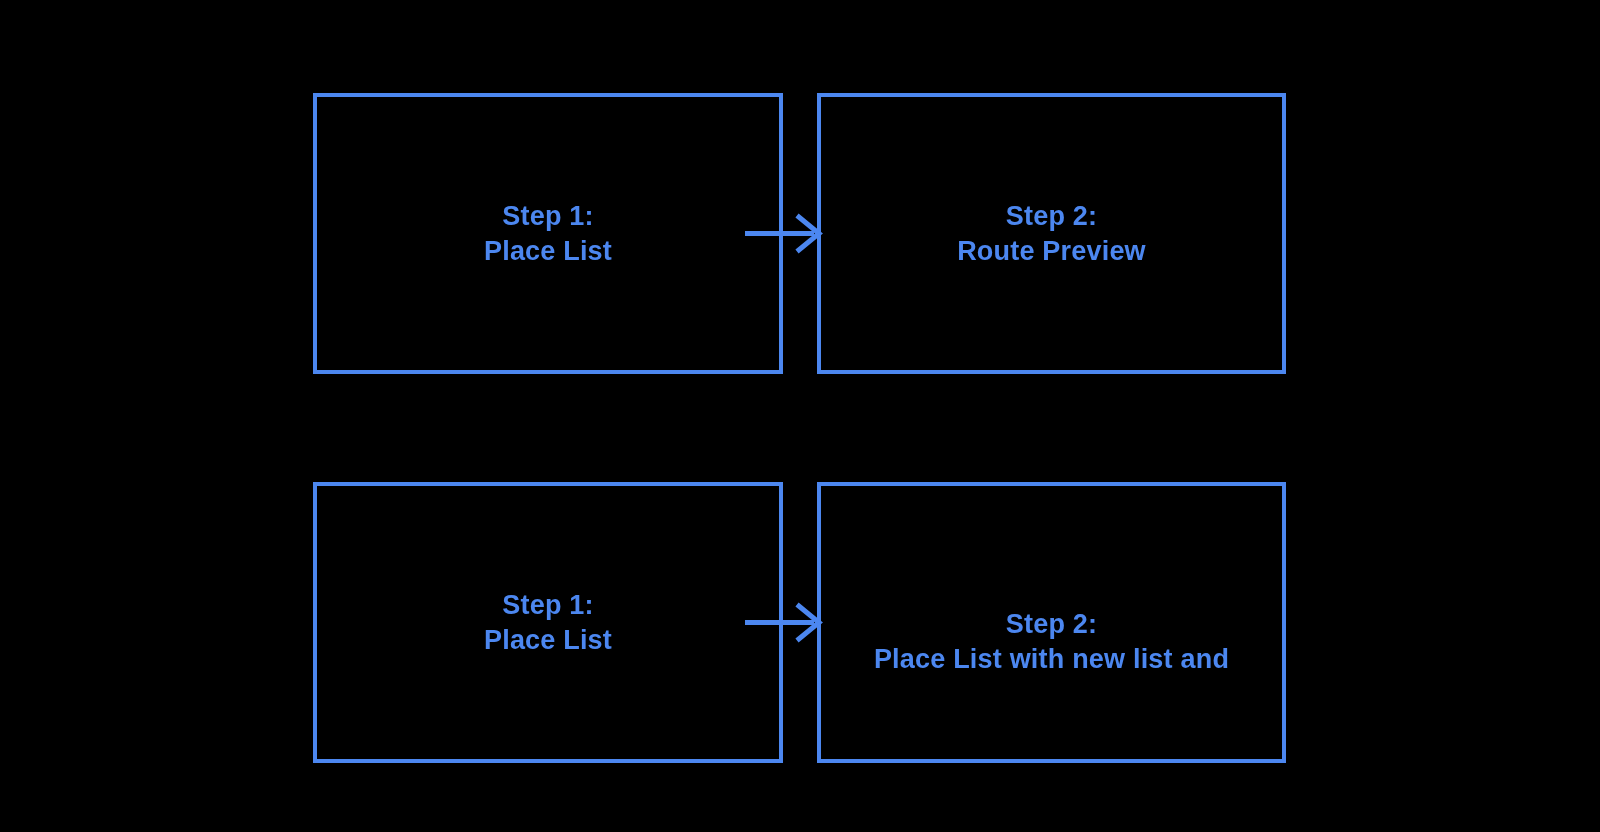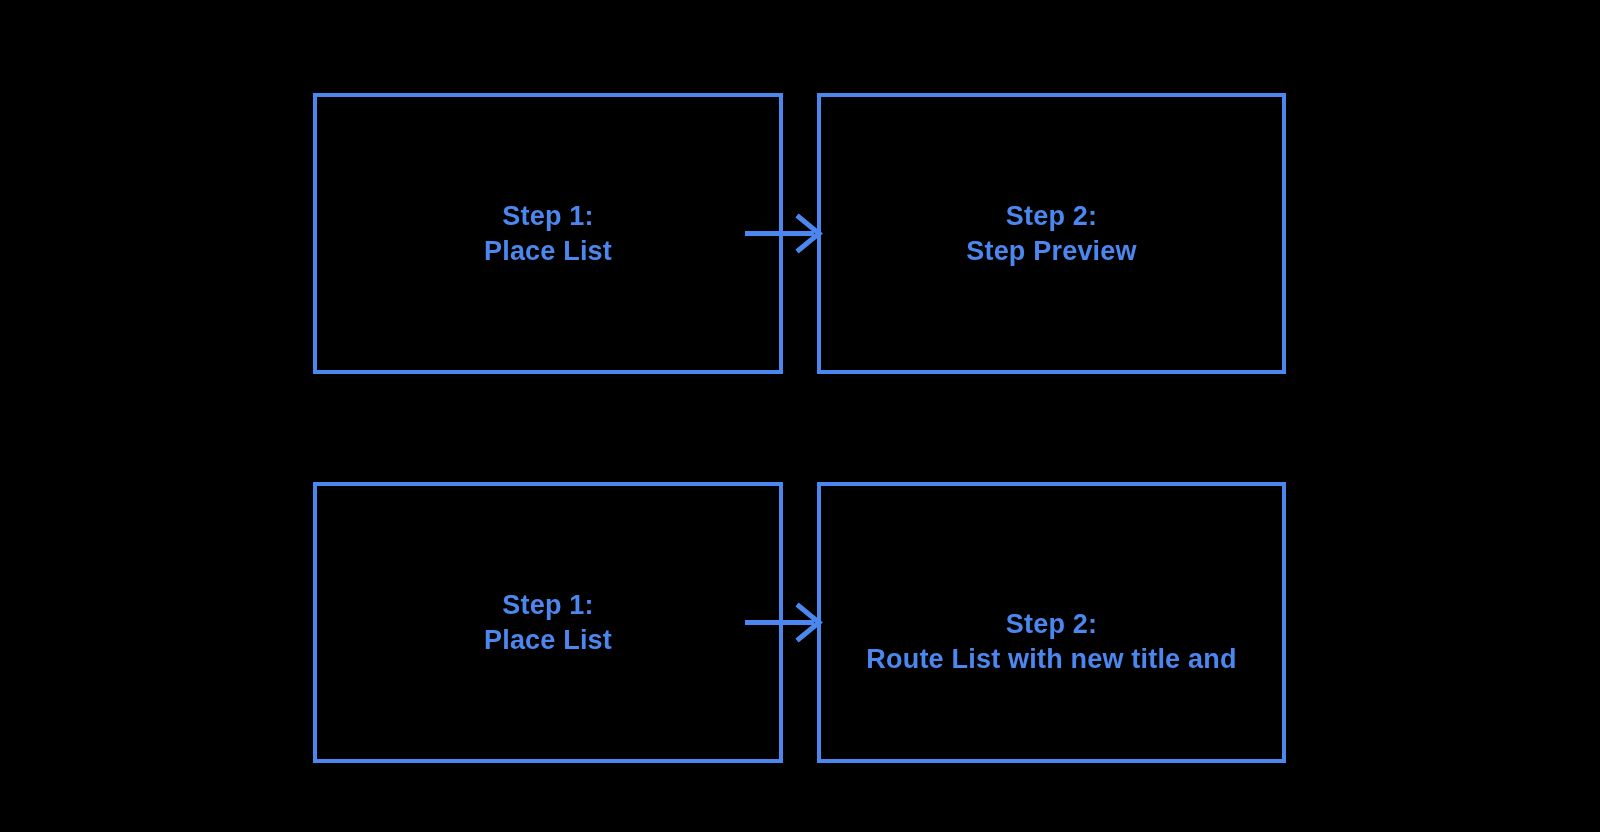--- a/index.html
+++ b/index.html
@@ -78,31 +78,31 @@
   <div class="flow-box box-1">
     <div class="box-text">
       <div>Step 1:</div>
       <div>Place List</div>
     </div>
   </div>
 
   <div class="flow-box box-2">
     <div class="box-text">
       <div>Step 2:</div>
-      <div>Step Preview</div>
+      <div>Route Preview</div>
     </div>
   </div>
 
   <div class="flow-box box-3">
     <div class="box-text">
       <div>Step 1:</div>
       <div>Place List</div>
     </div>
   </div>
 
   <div class="flow-box box-4">
     <div class="box-text">
       <div>Step 2:</div>
-      <div>Route List with new title and</div>
+      <div>Place List with new list and</div>
     </div>
   </div>
 
 </div>
 
 </body></html>

